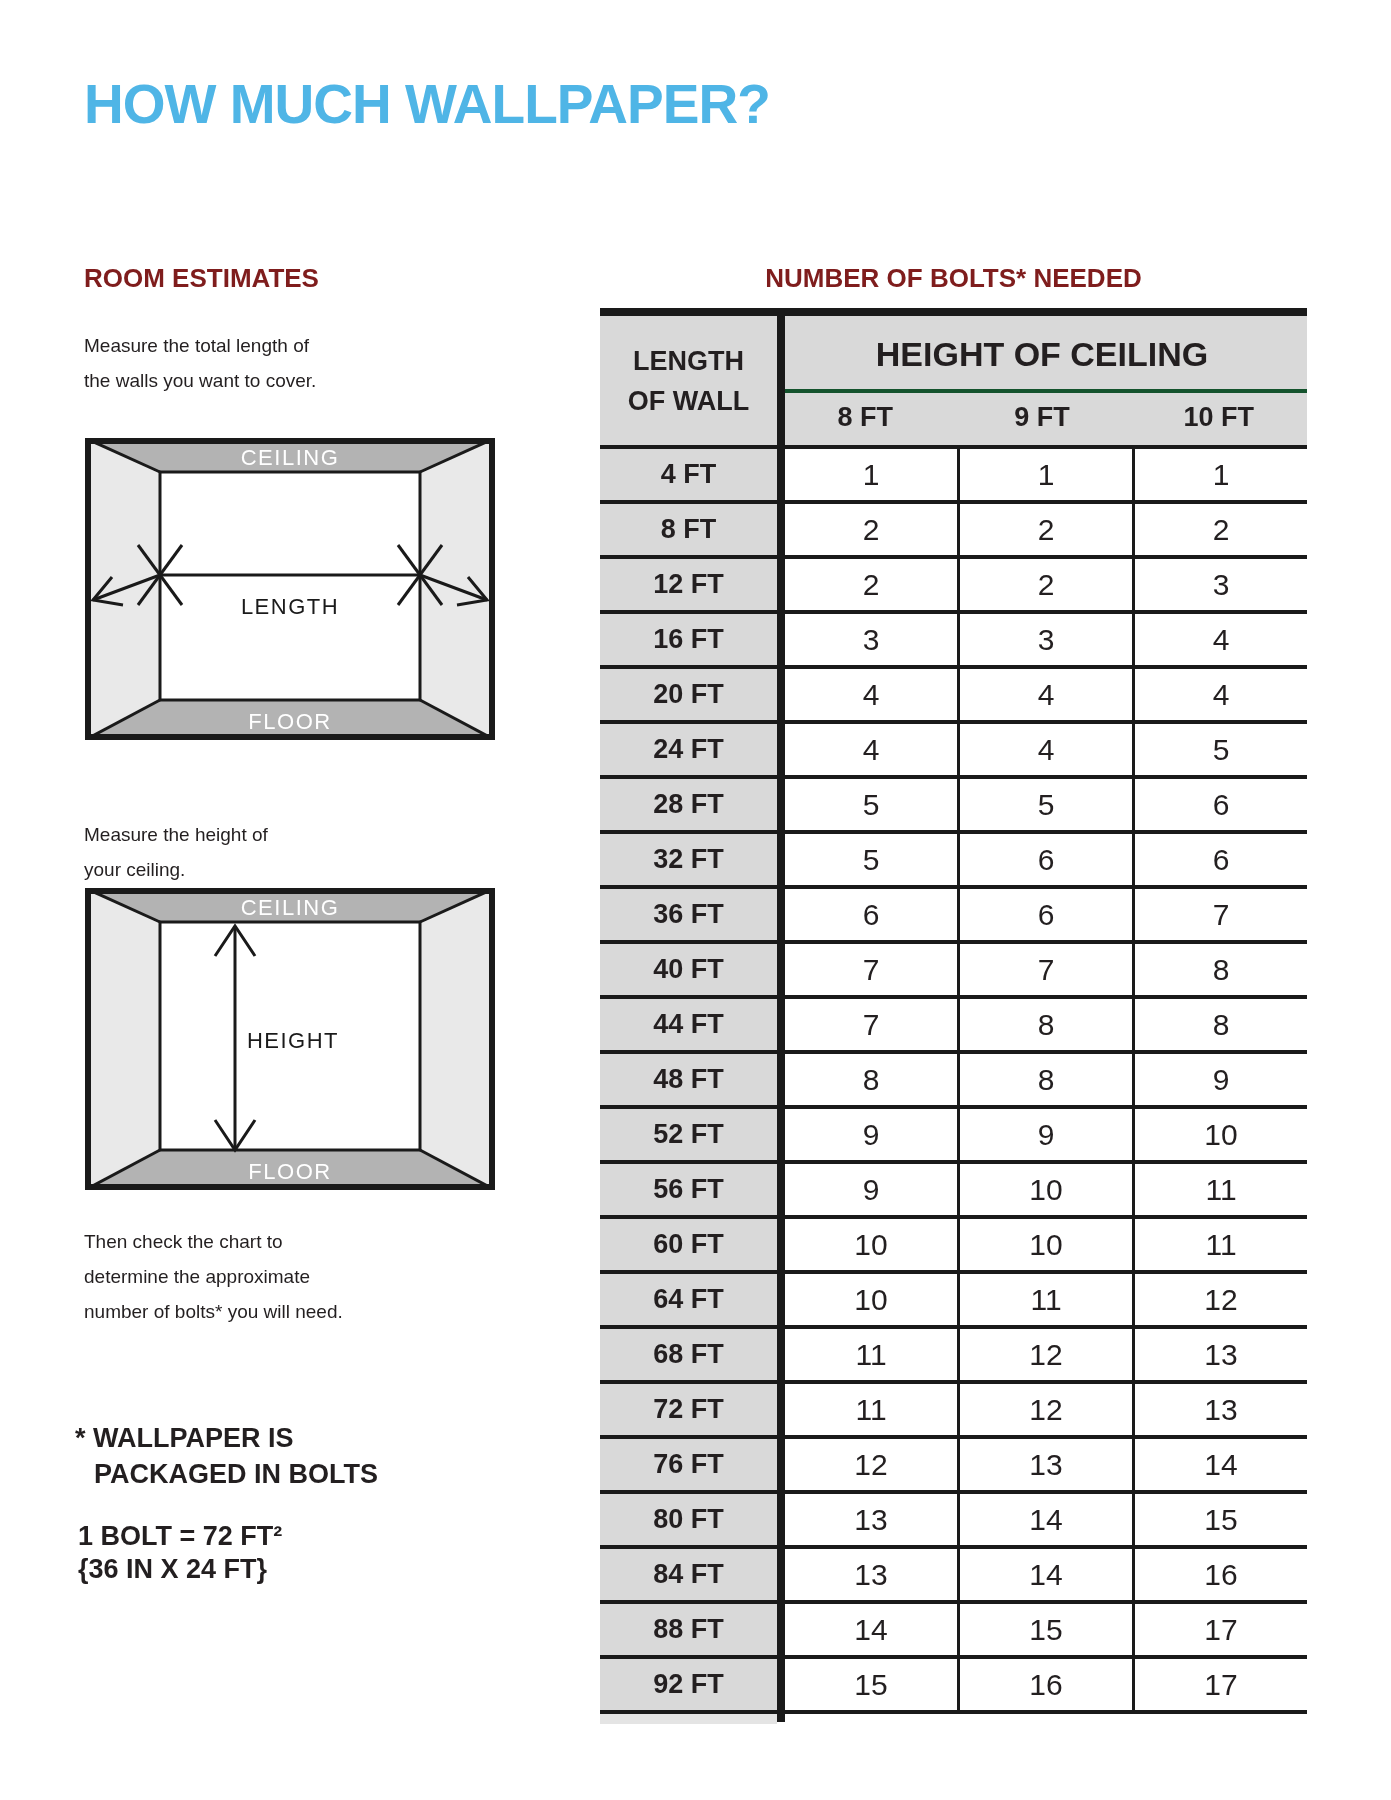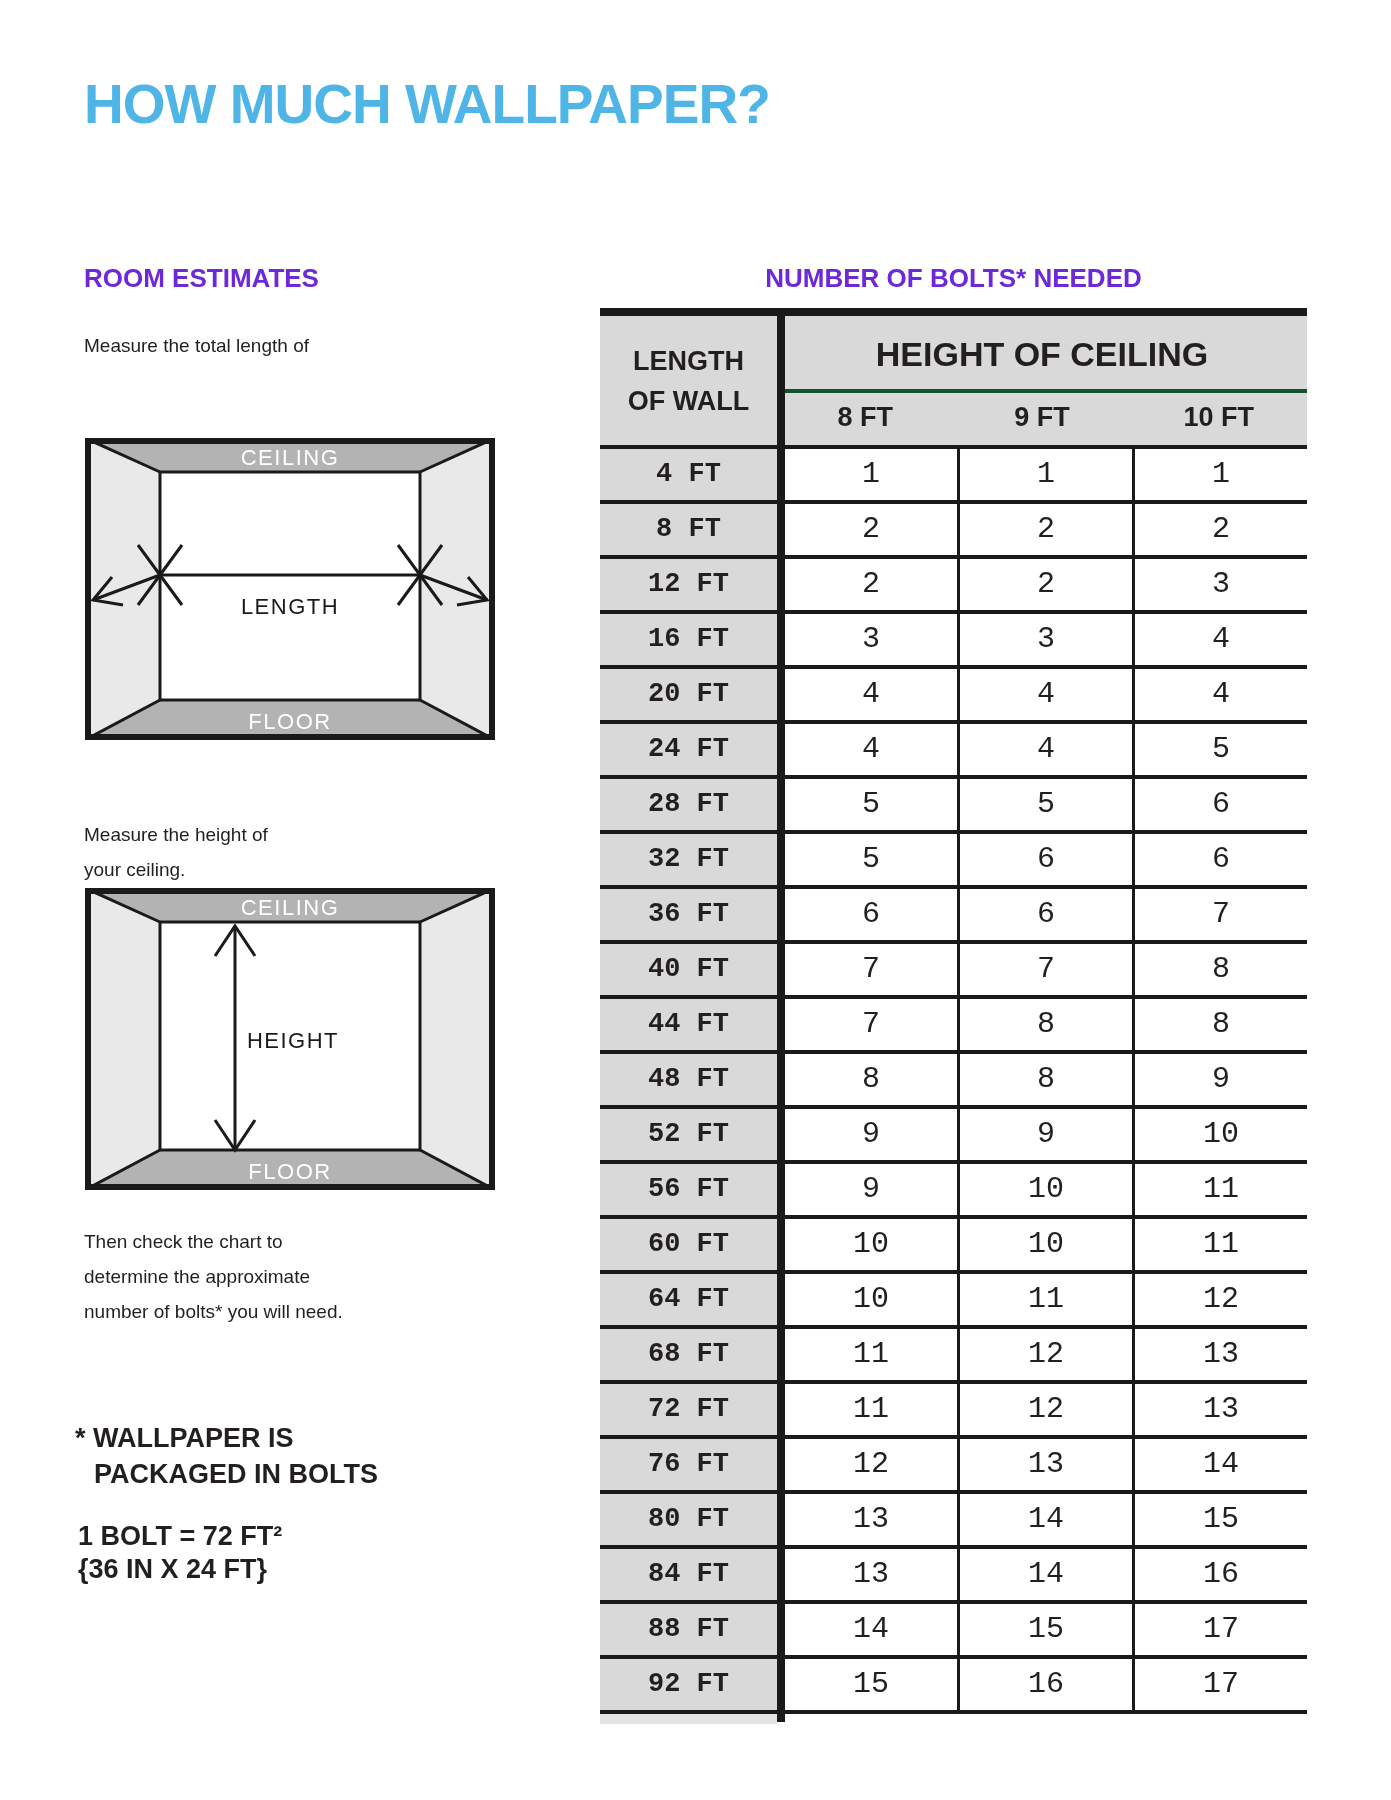--- a/index.html
+++ b/index.html
@@ -21,21 +21,21 @@
     font-size: 55px;
     font-weight: bold;
     letter-spacing: -1px;
     color: #4fb5e6;
     white-space: nowrap;
   }
   .section-heading {
     position: absolute;
     font-size: 26px;
     font-weight: bold;
-    color: #6d28d9;
+    color: #7f1d1d;
     white-space: nowrap;
   }
   #room-estimates-heading { left: 84px; top: 263px; }
   #table-heading {
     left: 600px; top: 263px;
     width: 707px;
     text-align: center;
   }
   .para {
     position: absolute;
@@ -110,21 +110,20 @@
     text-align: center;
     line-height: 48px;
     font-weight: bold;
     font-size: 27px;
   }
   .t-body { border-top: 4px solid #1a1a1a; }
   .t-row {
     display: flex;
     height: 55px;
     border-bottom: 4px solid #1a1a1a;
-    font-family: Liberation Mono, monospace;
   }
   .t-label {
     width: 177px;
     margin-right: 8px;
     background: #d9d9d9;
     text-align: center;
     line-height: 51px;
     font-weight: bold;
     font-size: 27px;
   }
@@ -142,20 +141,21 @@
 <body>
 
 <div class="page">
 
   <h1 class="page-title">HOW MUCH WALLPAPER?</h1>
 
   <div class="section-heading" id="room-estimates-heading">ROOM ESTIMATES</div>
 
   <div class="para" id="para-measure-length">
     <div>Measure the total length of</div>
+    <div>the walls you want to cover.</div>
   </div>
 
   <svg class="diagram" id="diagram-length" width="410" height="302" viewBox="0 0 410 302">
     <polygon points="0,0 410,0 335,34 75,34" fill="#b3b3b3"></polygon>
     <polygon points="0,302 410,302 335,262 75,262" fill="#b3b3b3"></polygon>
     <polygon points="0,0 75,34 75,262 0,302" fill="#e9e9e9"></polygon>
     <polygon points="410,0 335,34 335,262 410,302" fill="#e9e9e9"></polygon>
     <rect x="75" y="34" width="260" height="228" fill="#ffffff" stroke="#1a1a1a" stroke-width="3"></rect>
     <line x1="0" y1="0" x2="75" y2="34" stroke="#1a1a1a" stroke-width="3"></line>
     <line x1="410" y1="0" x2="335" y2="34" stroke="#1a1a1a" stroke-width="3"></line>

